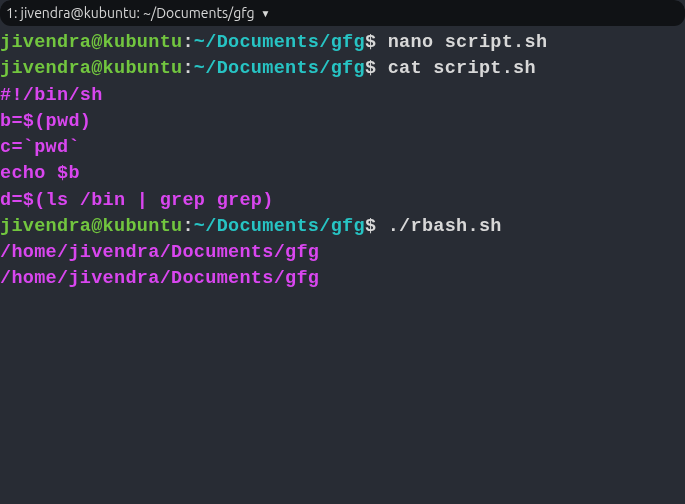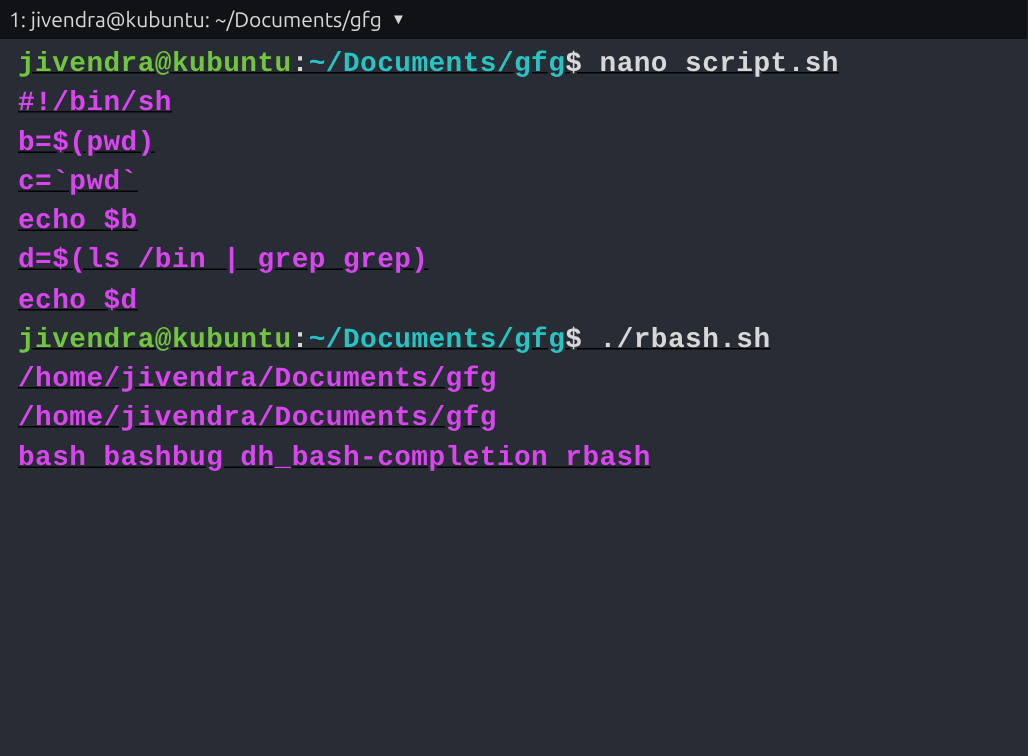--- a/index.html
+++ b/index.html
@@ -1,15 +1,15 @@
 <!DOCTYPE html>
 <html><head>
   <meta charset="utf-8">
   <style>
-    * { margin: 0; padding: 0; box-sizing: border-box; }
+    * { margin: 0; padding: 0; box-sizing: border-box; border-radius: 11px; }
     body {
       width: 685px;
       height: 504px;
       background: #282c34;
       font-family: 'Courier New', monospace;
       font-size: 18.5px;
       overflow: hidden;
     }
     .titlebar {
       background: #101215;
@@ -19,25 +19,24 @@
       padding-left: 6px;
       color: #d8d8d8;
       font-family: 'Ubuntu', 'Segoe UI', sans-serif;
       font-size: 14px;
     }
     .titlebar .dropdown {
       margin-left: 6px;
       font-size: 10px;
     }
     .terminal {
-      padding: 4px 12px;
+      padding: 4px 0;
       line-height: 1.42;
       letter-spacing: 0.3px;
       font-weight: bold;
-      text-decoration: underline;
     }
     .line { white-space: pre; }
     .user { color: #72c63f; font-weight: bold; }
     .colon { color: #d8d8d8; }
     .path { color: #27c4c4; font-weight: bold; }
     .dollar { color: #d8d8d8; }
     .cmd { color: #d8d8d8; }
     .out { color: #d946ef; }
     .cursor {
       display: inline-block;
@@ -51,23 +50,22 @@
 </head>
 <body>
 
 <div class="titlebar">
   <span>1: jivendra@kubuntu: ~/Documents/gfg</span>
   <span class="dropdown">▼</span>
 </div>
 
 <div class="terminal">
   <div class="line"><span class="user">jivendra@kubuntu</span><span class="colon">:</span><span class="path">~/Documents/gfg</span><span class="dollar">$</span><span class="cmd"> nano script.sh</span></div>
+  <div class="line"><span class="user">jivendra@kubuntu</span><span class="colon">:</span><span class="path">~/Documents/gfg</span><span class="dollar">$</span><span class="cmd"> cat script.sh</span></div>
   <div class="line out">#!/bin/sh</div>
   <div class="line out">b=$(pwd)</div>
   <div class="line out">c=`pwd`</div>
   <div class="line out">echo $b</div>
   <div class="line out">d=$(ls /bin | grep grep)</div>
-  <div class="line out">echo $d</div>
   <div class="line"><span class="user">jivendra@kubuntu</span><span class="colon">:</span><span class="path">~/Documents/gfg</span><span class="dollar">$</span><span class="cmd"> ./rbash.sh</span></div>
   <div class="line out">/home/jivendra/Documents/gfg</div>
   <div class="line out">/home/jivendra/Documents/gfg</div>
-  <div class="line out">bash bashbug dh_bash-completion rbash</div>
 </div>
 
 </body></html>

